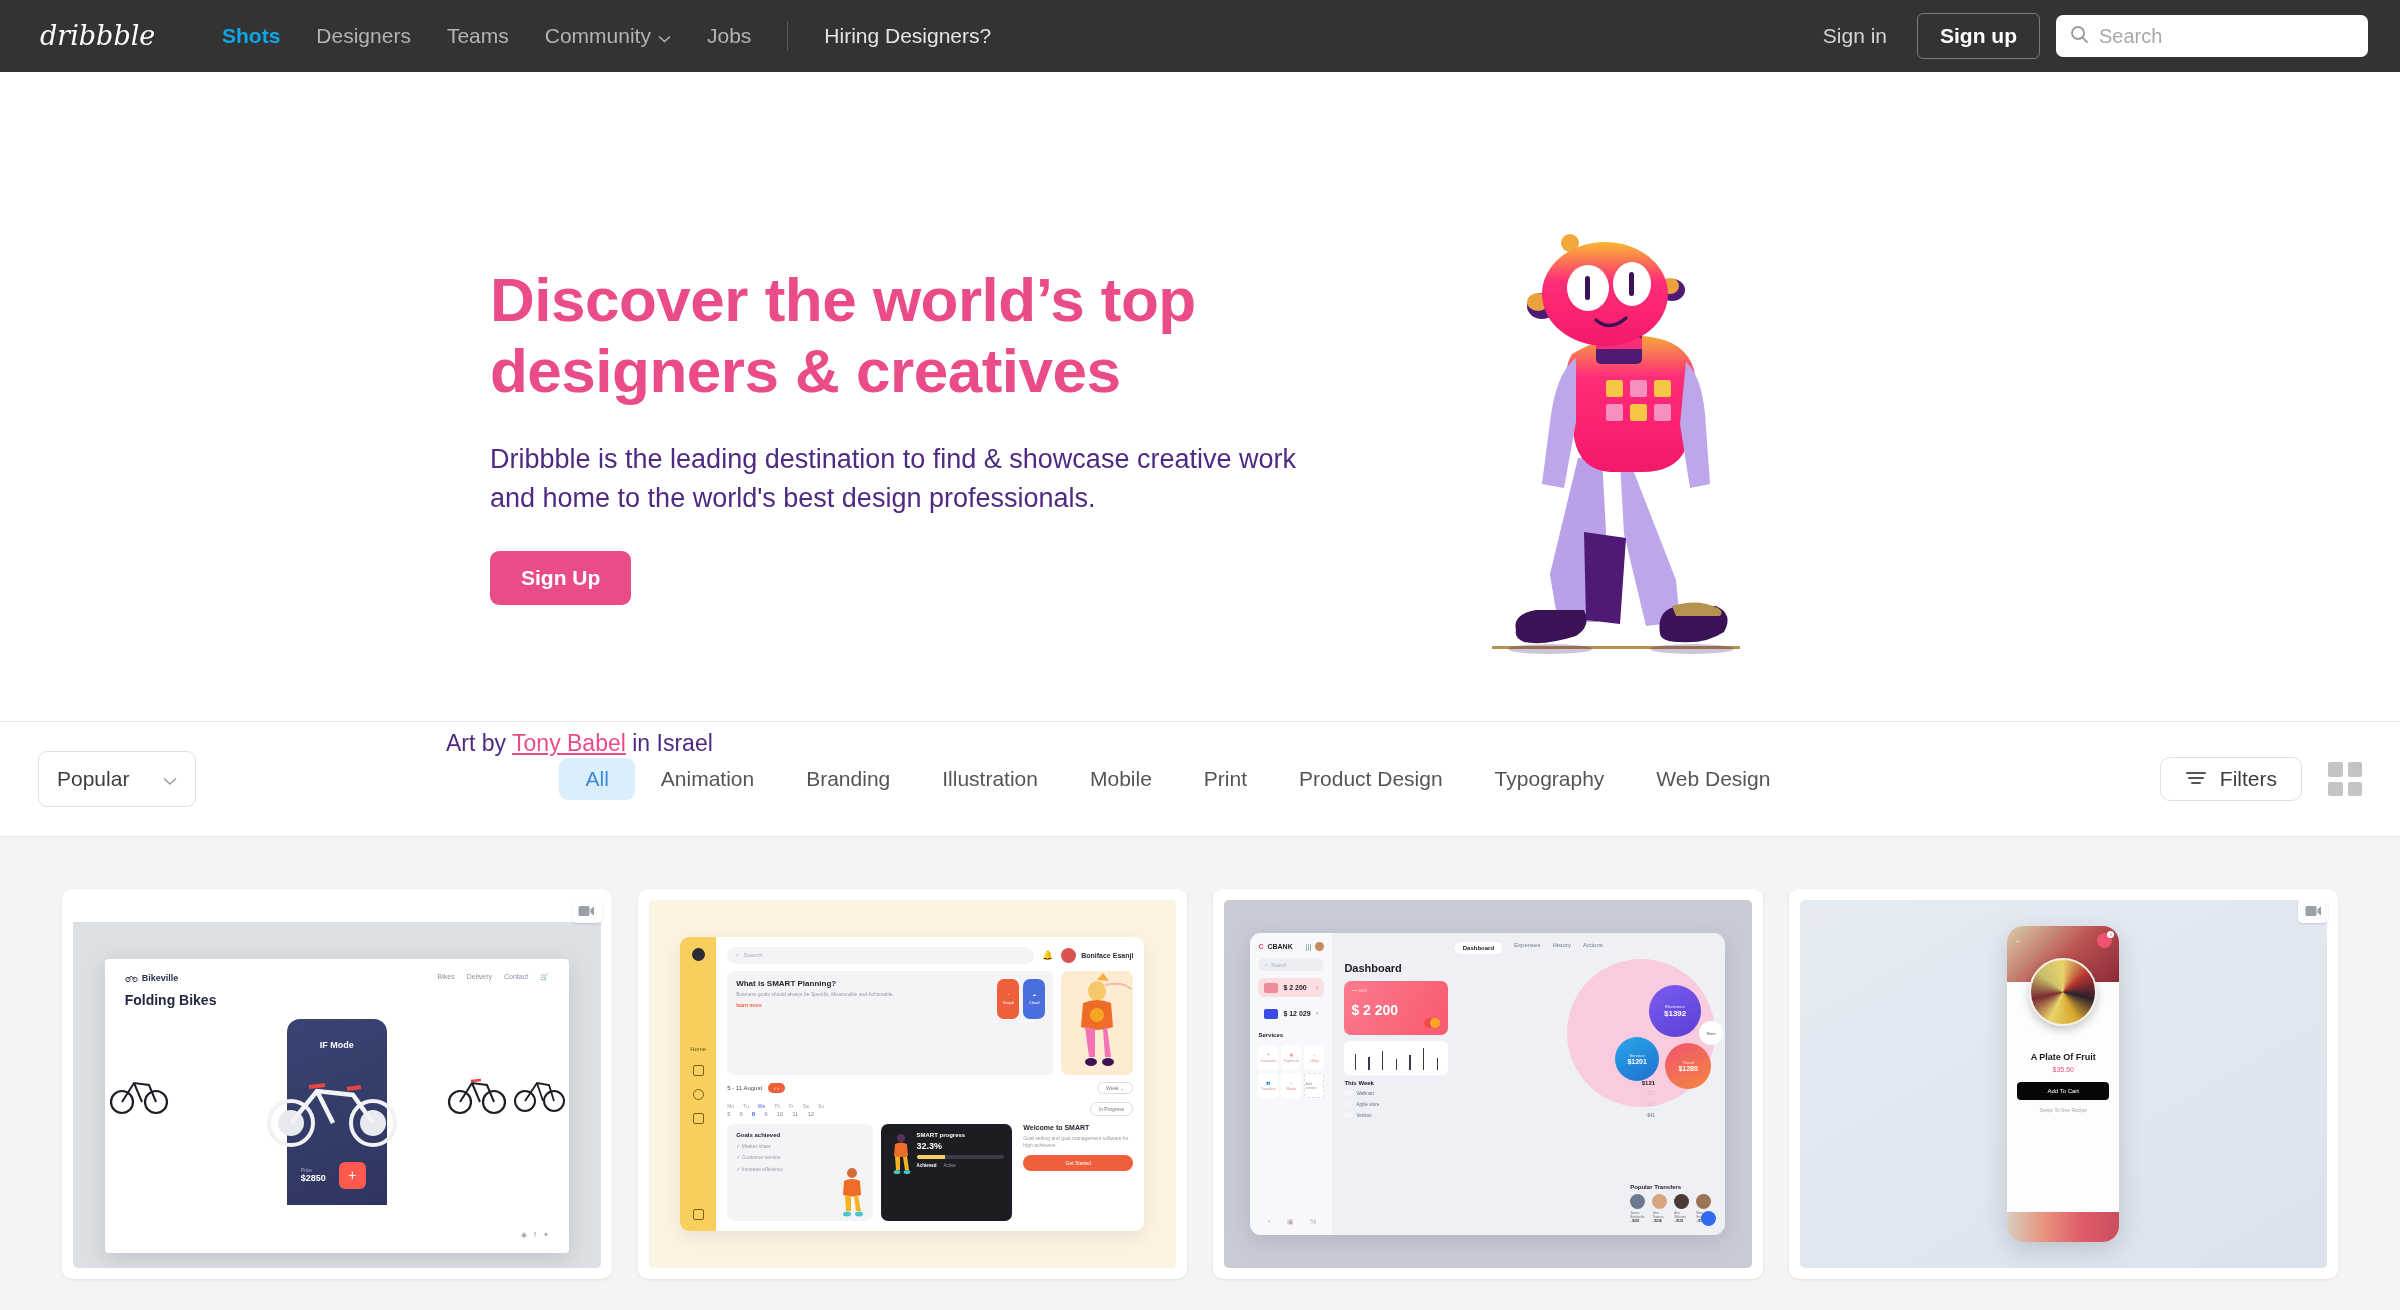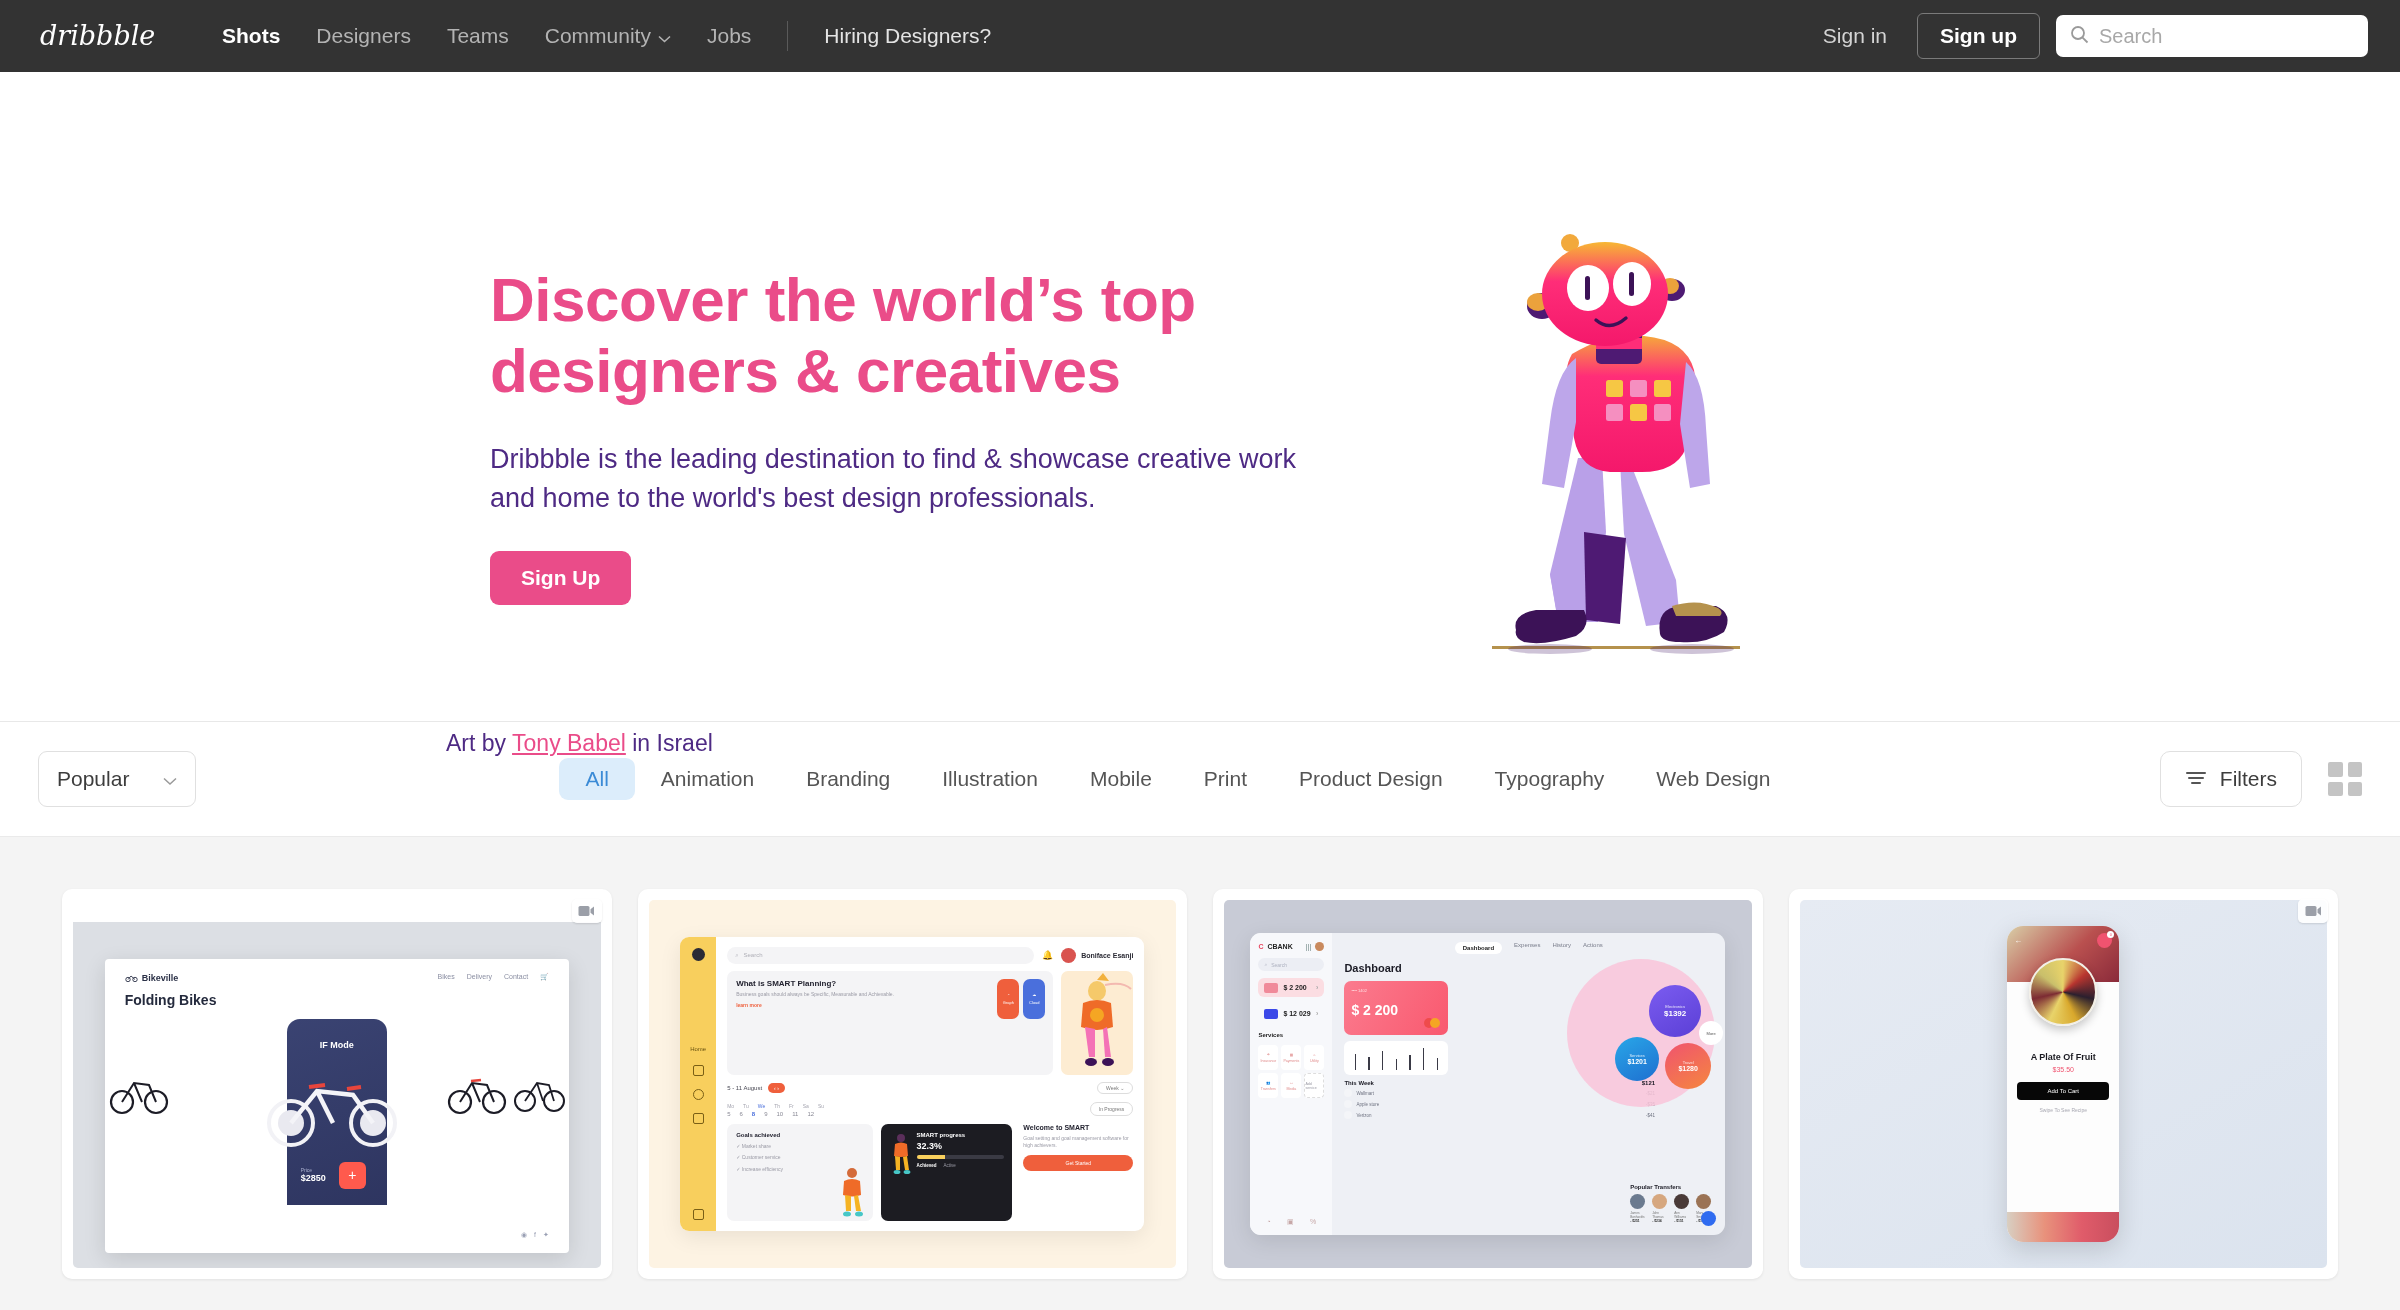--- a/index.html
+++ b/index.html
@@ -18,21 +18,21 @@
     padding: 0 32px 0 38px;
   }
   .logo { margin-right: 44px; display: flex; }
   .logo svg { display: block; }
   .nav { display: flex; align-items: center; gap: 0; }
   .nav-item {
     color: #b3b3b3; font-size: 21px; padding: 0 18px;
     text-decoration: none; white-space: nowrap;
     display: flex; align-items: center; gap: 7px; cursor: pointer;
   }
-  .nav-item.active { color: #ffffff; font-weight: bold; }
+  .nav-item.active { color: #0ea5e9; font-weight: bold; }
   .nav-item:first-child { padding-left: 0; }
   .chev { display: inline-block; }
   .nav-divider {
     width: 1px; height: 30px; background: #5a5a5a; margin: 0 18px;
   }
   .header-right {
     margin-left: auto; display: flex; align-items: center; gap: 16px;
   }
   .signin-link {
     color: #d4d4d4; font-size: 21px; text-decoration: none;
@@ -106,21 +106,21 @@
     margin: 0 auto;
   }
   .cat {
     font-size: 21px; color: #555555; padding: 9px 26px;
     border-radius: 9px; cursor: pointer; white-space: nowrap;
   }
   .cat.active { background: #dcedfb; color: #3b8bd6; }
   .filters-btn {
     display: flex; align-items: center; gap: 13px;
     border: 1px solid #e0e0e0; border-radius: 10px;
-    height: 56px; padding: 0 24px; cursor: pointer;
+    height: 44px; padding: 0 24px; cursor: pointer;
     background: #fff; font-family: "Liberation Sans", sans-serif;
   }
   .filters-btn span { font-size: 21px; color: #3d3d3d; }
   .grid-toggle {
     margin-left: 26px; width: 34px; height: 34px; cursor: pointer;
     display: grid; grid-template-columns: 1fr 1fr; grid-template-rows: 1fr 1fr;
     gap: 5px;
   }
   .grid-toggle i { background: #c4c4c4; border-radius: 2px; display: block; }
 

